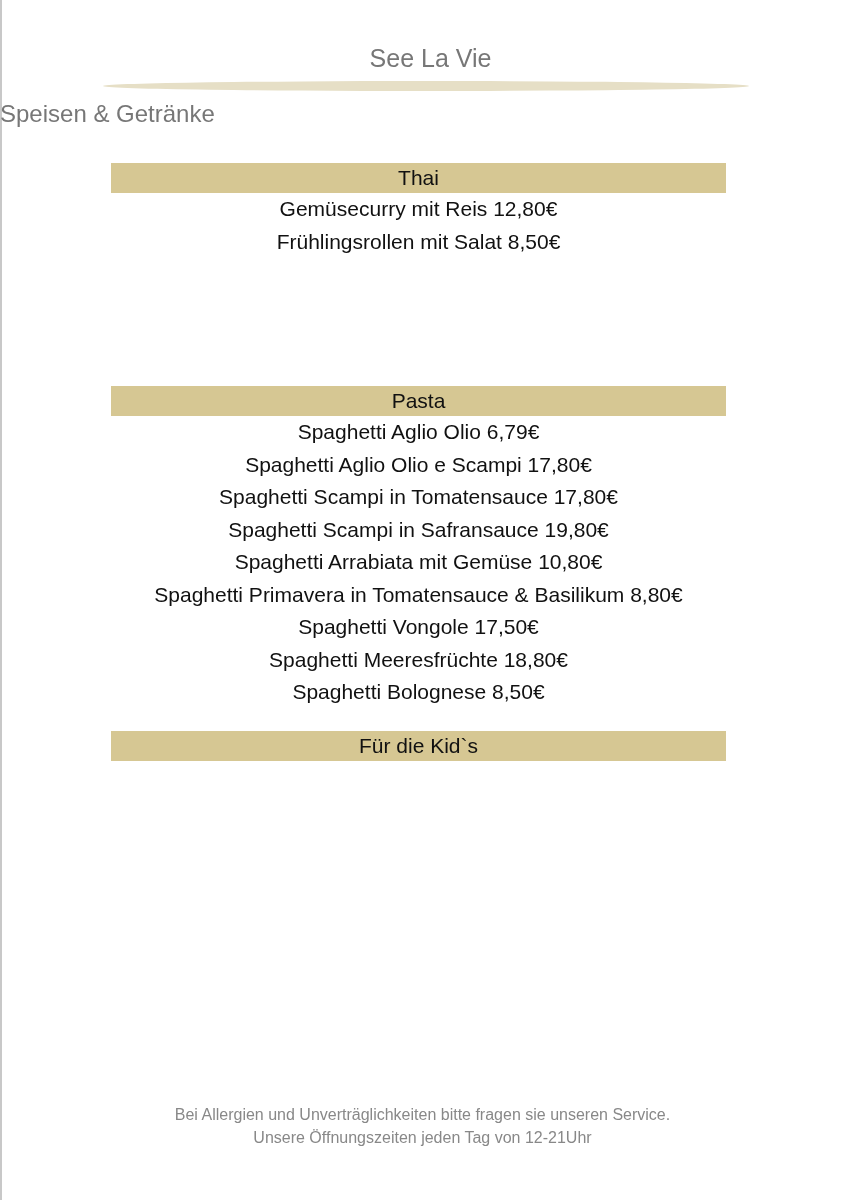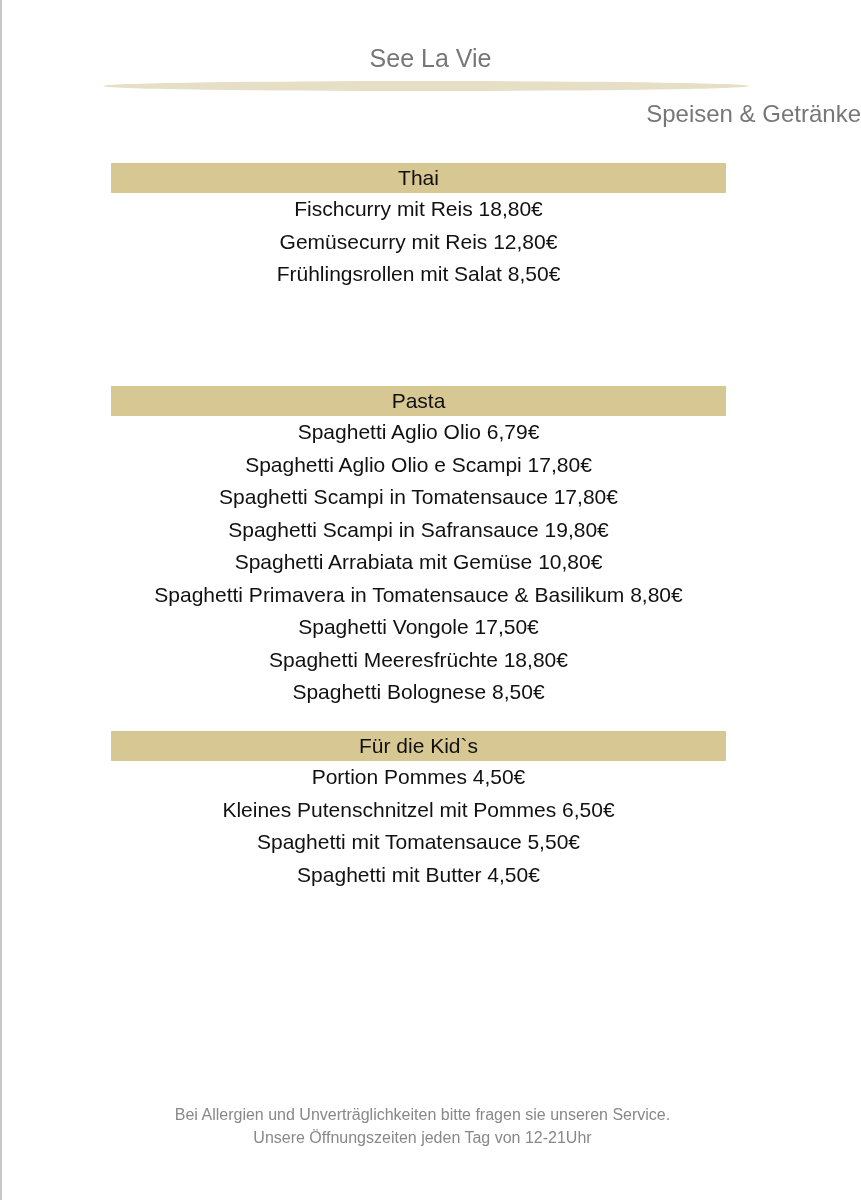--- a/index.html
+++ b/index.html
@@ -10,21 +10,21 @@
     .left-border { position: absolute; left: 0; top: 0; width: 2px; height: 1200px; background: #c8c8c8; }
     .title {
       position: absolute; top: 44px; left: 0; width: 861px; text-align: center;
       font-size: 25px; color: #777777; letter-spacing: 0px;
     }
     .divider {
       position: absolute; top: 81px; left: 103px; width: 646px; height: 10px;
       background: #e6dfc6; border-radius: 50%;
     }
     .subtitle {
-      position: absolute; top: 100px; left: 0; width: 861px; text-align: right;
+      position: absolute; top: 100px; left: 0; width: 861px; text-align: left;
       font-size: 24px; color: #777777;
     }
     .section { position: absolute; left: 111px; width: 615px; }
     .section-header {
       background: #d6c793; height: 30px; line-height: 30px; text-align: center;
       font-size: 21px; color: #111111;
     }
     .items { text-align: center; }
     .item {
       height: 32.5px; line-height: 32.5px; font-size: 21px; color: #111111; white-space: nowrap;
@@ -43,21 +43,20 @@
 
 <div class="left-border"></div>
 
 <div class="title">See La Vie</div>
 <div class="divider"></div>
 <div class="subtitle">Speisen &amp; Getränke</div>
 
 <div class="section" id="sec-thai">
   <div class="section-header">Thai</div>
   <div class="items">
-    <div class="item">Fischcurry mit Reis 18,80€</div>
     <div class="item">Gemüsecurry mit Reis 12,80€</div>
     <div class="item">Frühlingsrollen mit Salat 8,50€</div>
   </div>
 </div>
 
 <div class="section" id="sec-pasta">
   <div class="section-header">Pasta</div>
   <div class="items">
     <div class="item">Spaghetti Aglio Olio 6,79€</div>
     <div class="item">Spaghetti Aglio Olio e Scampi 17,80€</div>
@@ -66,24 +65,18 @@
     <div class="item">Spaghetti Arrabiata mit Gemüse 10,80€</div>
     <div class="item">Spaghetti Primavera in Tomatensauce &amp; Basilikum 8,80€</div>
     <div class="item">Spaghetti Vongole 17,50€</div>
     <div class="item">Spaghetti Meeresfrüchte 18,80€</div>
     <div class="item">Spaghetti Bolognese 8,50€</div>
   </div>
 </div>
 
 <div class="section" id="sec-kids">
   <div class="section-header">Für die Kid`s</div>
-  <div class="items">
-    <div class="item">Portion Pommes 4,50€</div>
-    <div class="item">Kleines Putenschnitzel mit Pommes 6,50€</div>
-    <div class="item">Spaghetti mit Tomatensauce 5,50€</div>
-    <div class="item">Spaghetti mit Butter 4,50€</div>
-  </div>
 </div>
 
 <div class="footer">
   <div>Bei Allergien und Unverträglichkeiten bitte fragen sie unseren Service.</div>
   <div>Unsere Öffnungszeiten jeden Tag von 12-21Uhr</div>
 </div>
 
 </body></html>

